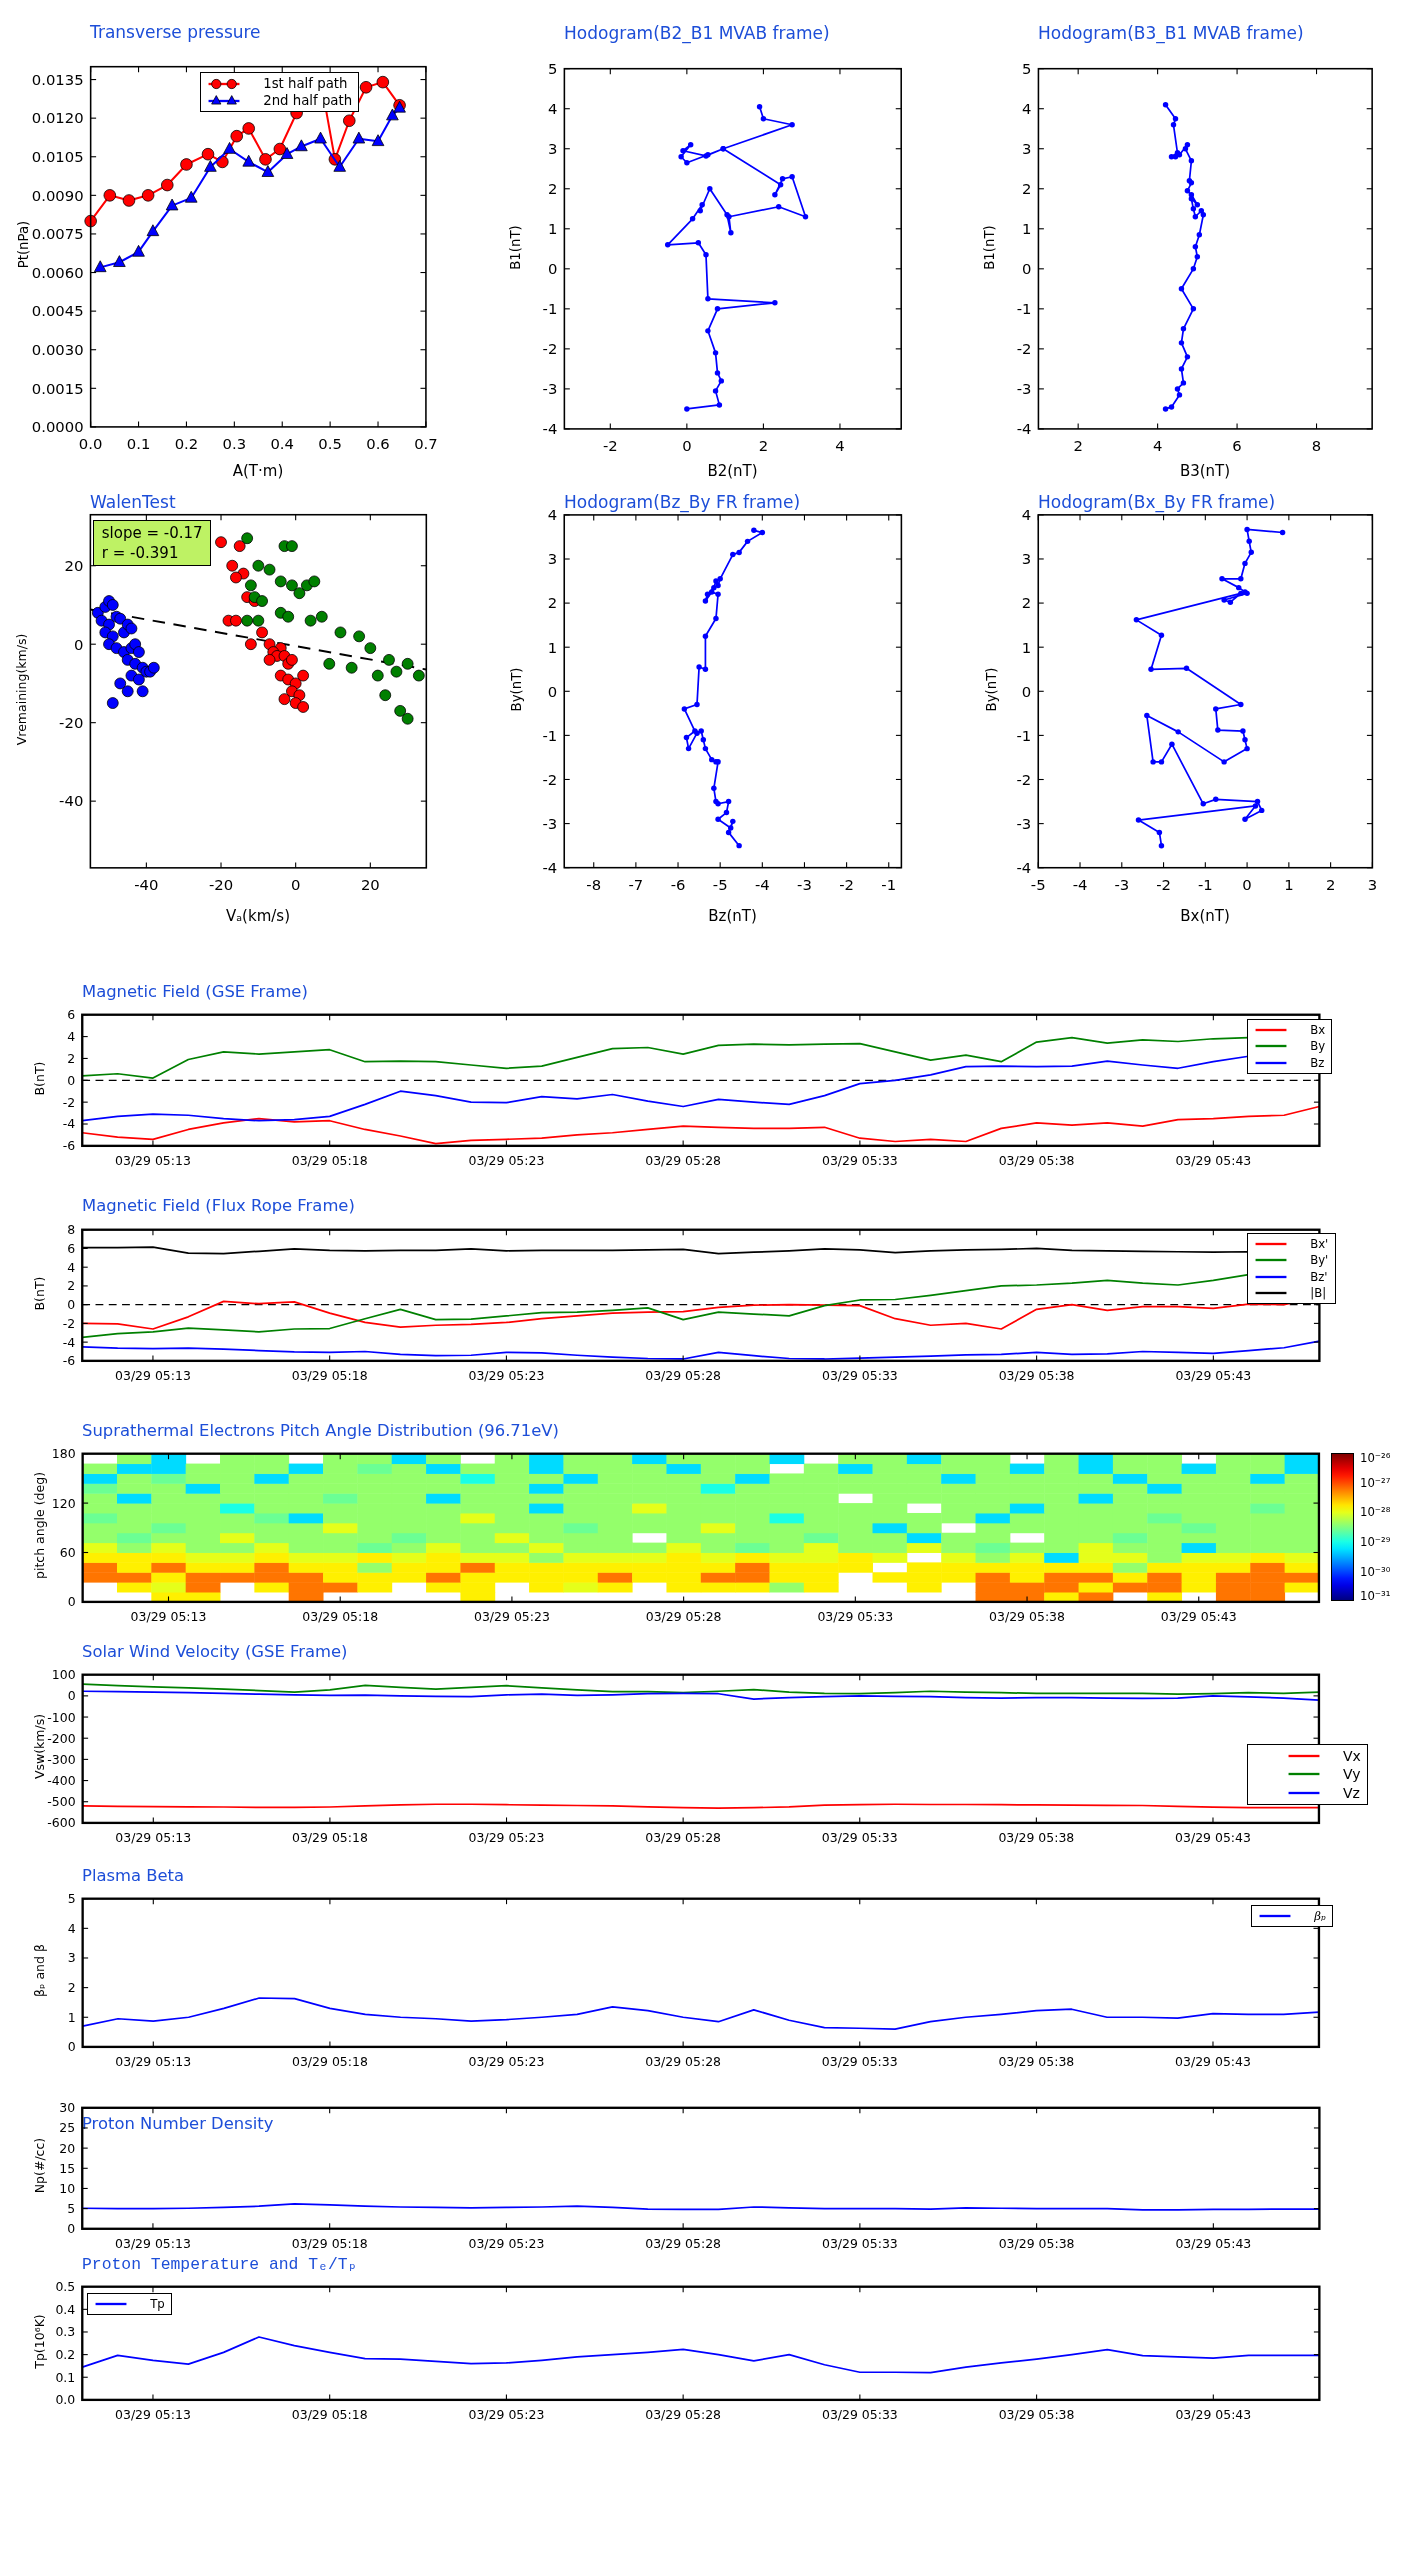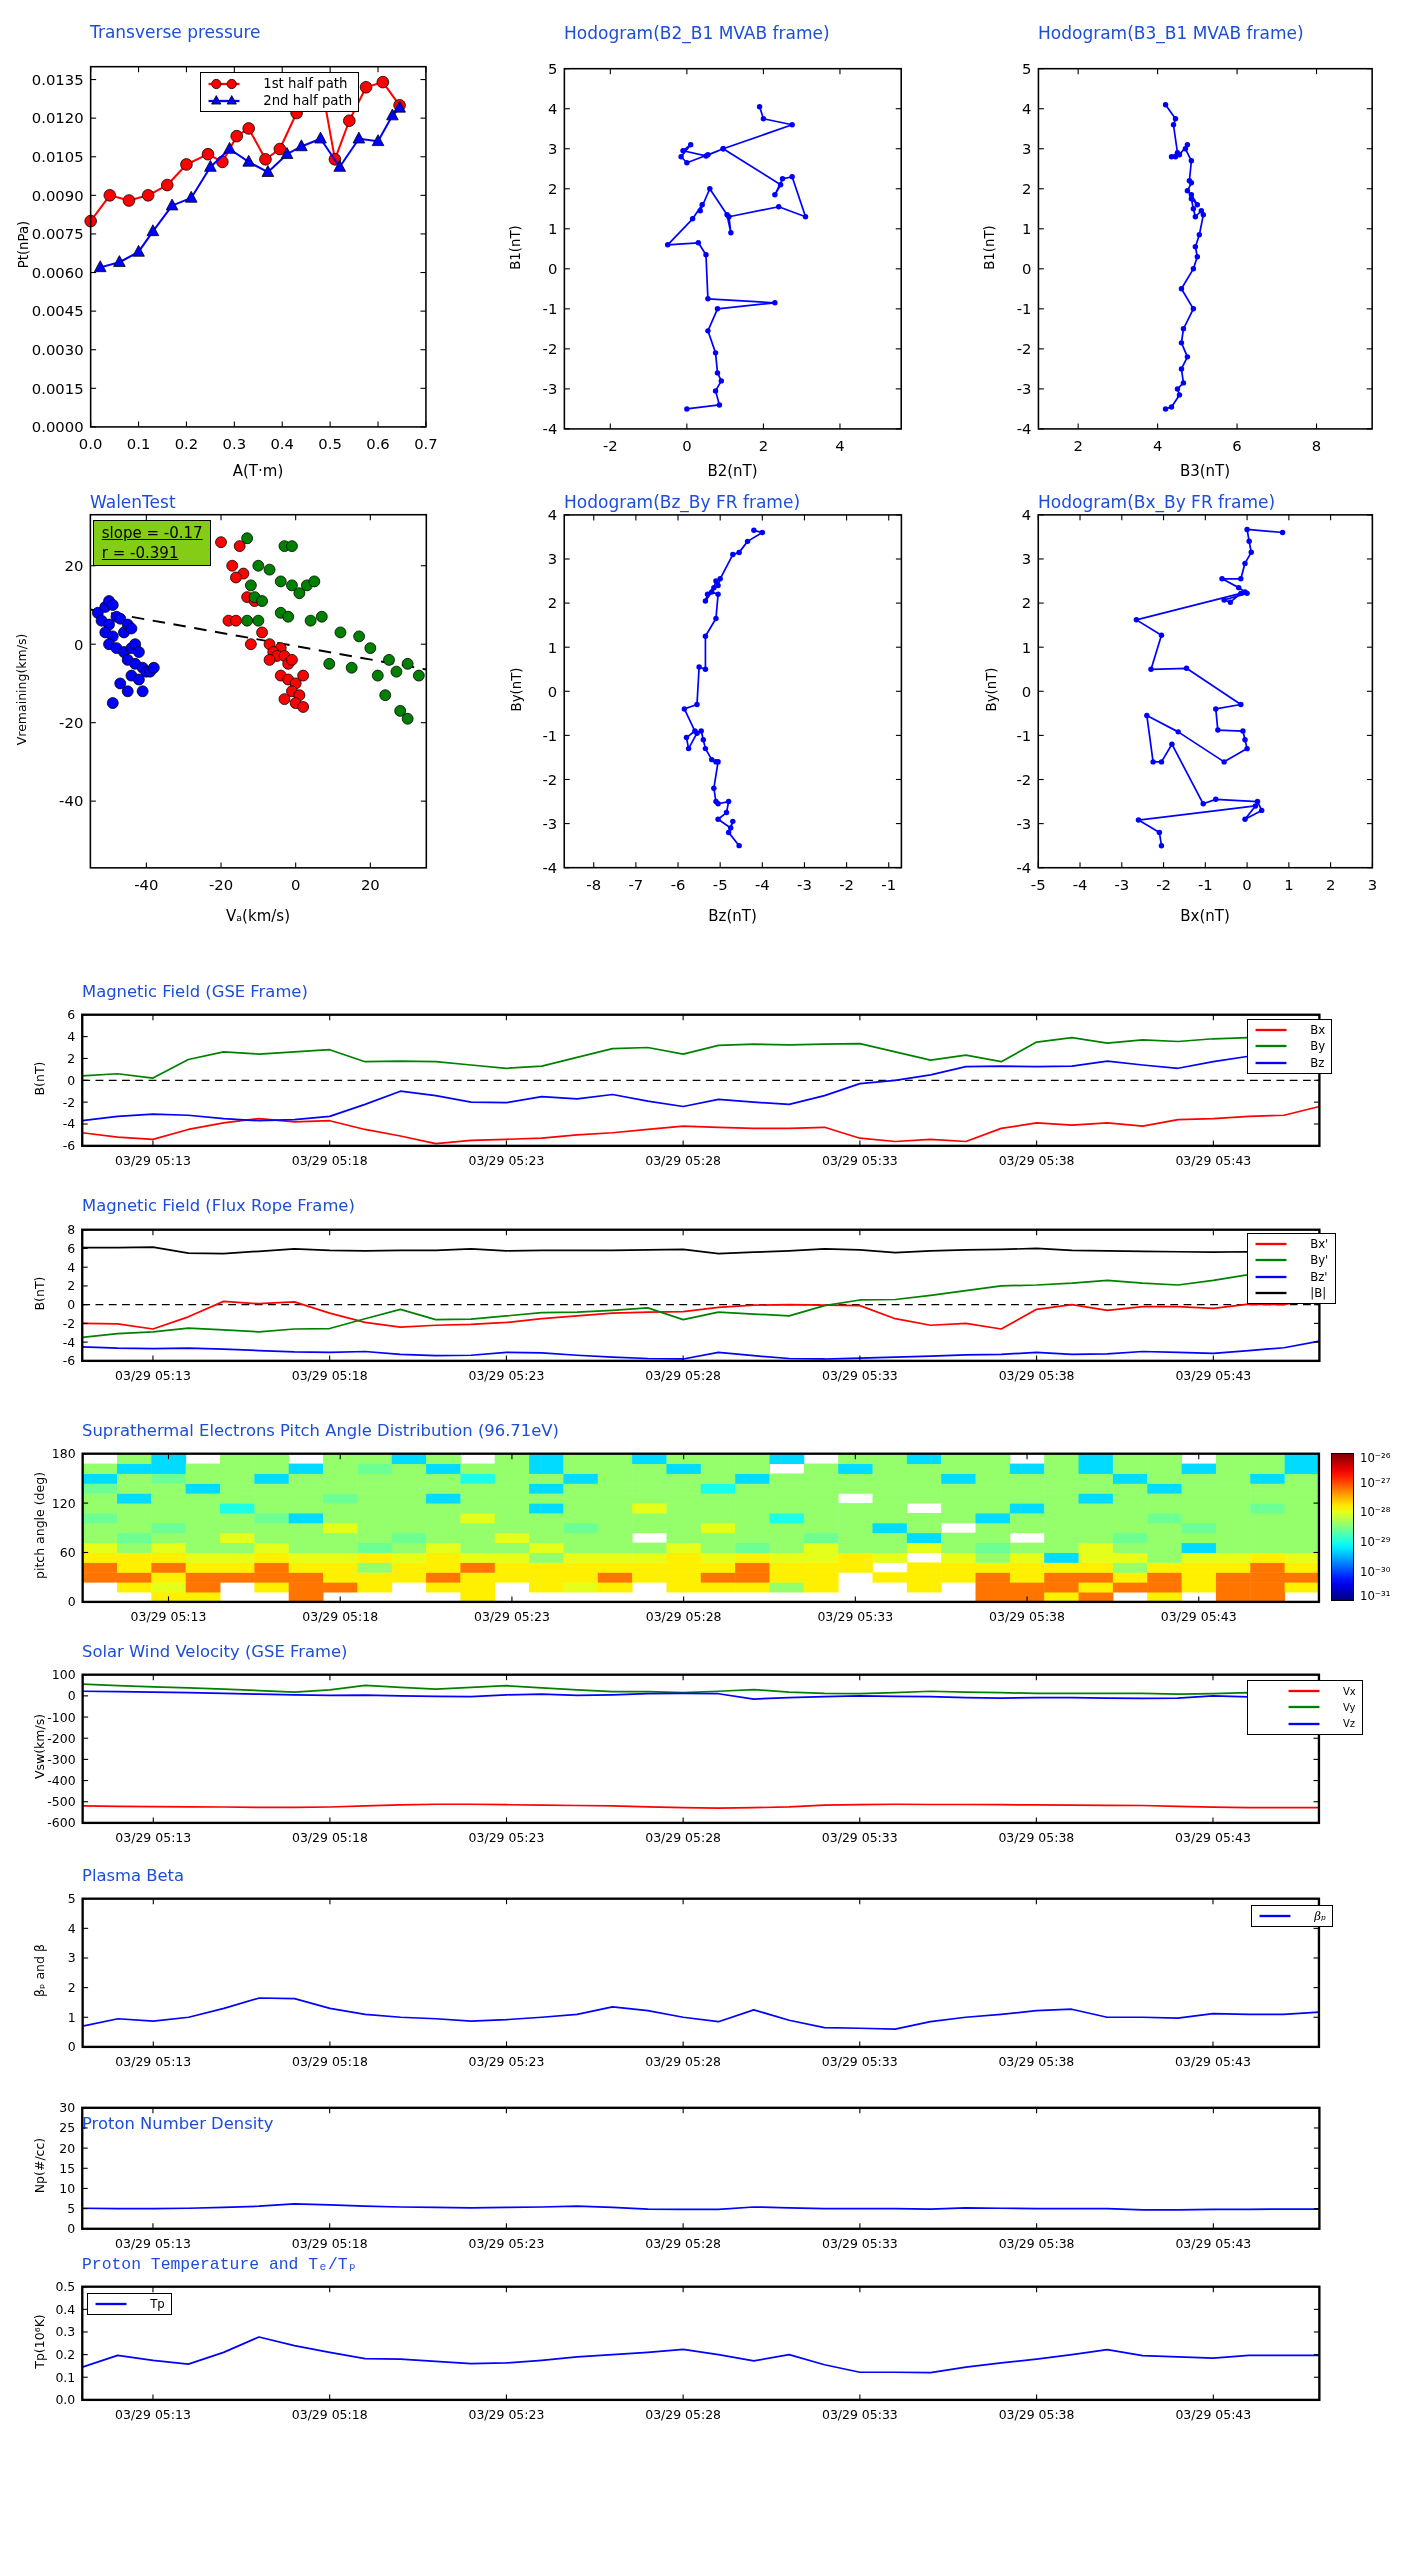--- a/index.html
+++ b/index.html
@@ -58,26 +58,26 @@
   .yl9{left:-35px;top:1739px;width:148px;font-size:12.5px;}
   .yl10{left:-35px;top:1963px;width:148px;font-size:12.5px;}
   .yl11{left:-21px;top:2158px;width:121px;font-size:12.5px;}
   .yl12{left:-17px;top:2334px;width:113px;font-size:12.5px;}
   
   .legend{position:absolute;background:#fff;border:1.6px solid #000;padding:3.1px 6.2px;display:flex;flex-direction:column;gap:2.3px;}
   .lg-row{display:flex;align-items:center;gap:22px;white-space:nowrap;}
   .lg0{left:200px;top:72px;font-size:13.3px;}
   .lg6{left:1247px;top:1019px;font-size:11.7px;}
   .lg7{left:1247px;top:1233px;font-size:11.7px;}
-  .lg9{left:1247px;top:1680px;font-size:10px;padding-left:39px;}
+  .lg9{left:1247px;top:1744px;font-size:14px;padding-left:39px;}
   .lg10{left:1251px;top:1905px;font-size:11.7px;}
   .lg10 .lg-label{font-style:italic;font-family:"DejaVu Serif",serif;}
   .lg12{left:87px;top:2293px;font-size:11.7px;}
-  .wbox{position:absolute;left:93px;top:520px;background:#84cc16;border:1.6px solid #000;
-        padding:1.6px 7.8px;font-size:15px;line-height:1.35;text-decoration:underline;}
+  .wbox{position:absolute;left:93px;top:520px;background:#bef264;border:1.6px solid #000;
+        padding:1.6px 7.8px;font-size:15px;line-height:1.35;}
   .cbar{position:absolute;left:1331px;top:1453px;width:23.4px;height:148px;border:0.8px solid #000;box-sizing:border-box;}
   .cbar-labels{position:absolute;left:1360px;top:1453px;width:45px;height:148px;font-size:11.7px;}
   .cbar-labels span{position:absolute;left:0;}
 </style>
 </head>
 <body>
 
 <div id="fig">
 
   <div class="ptitle t0">Transverse pressure</div>

